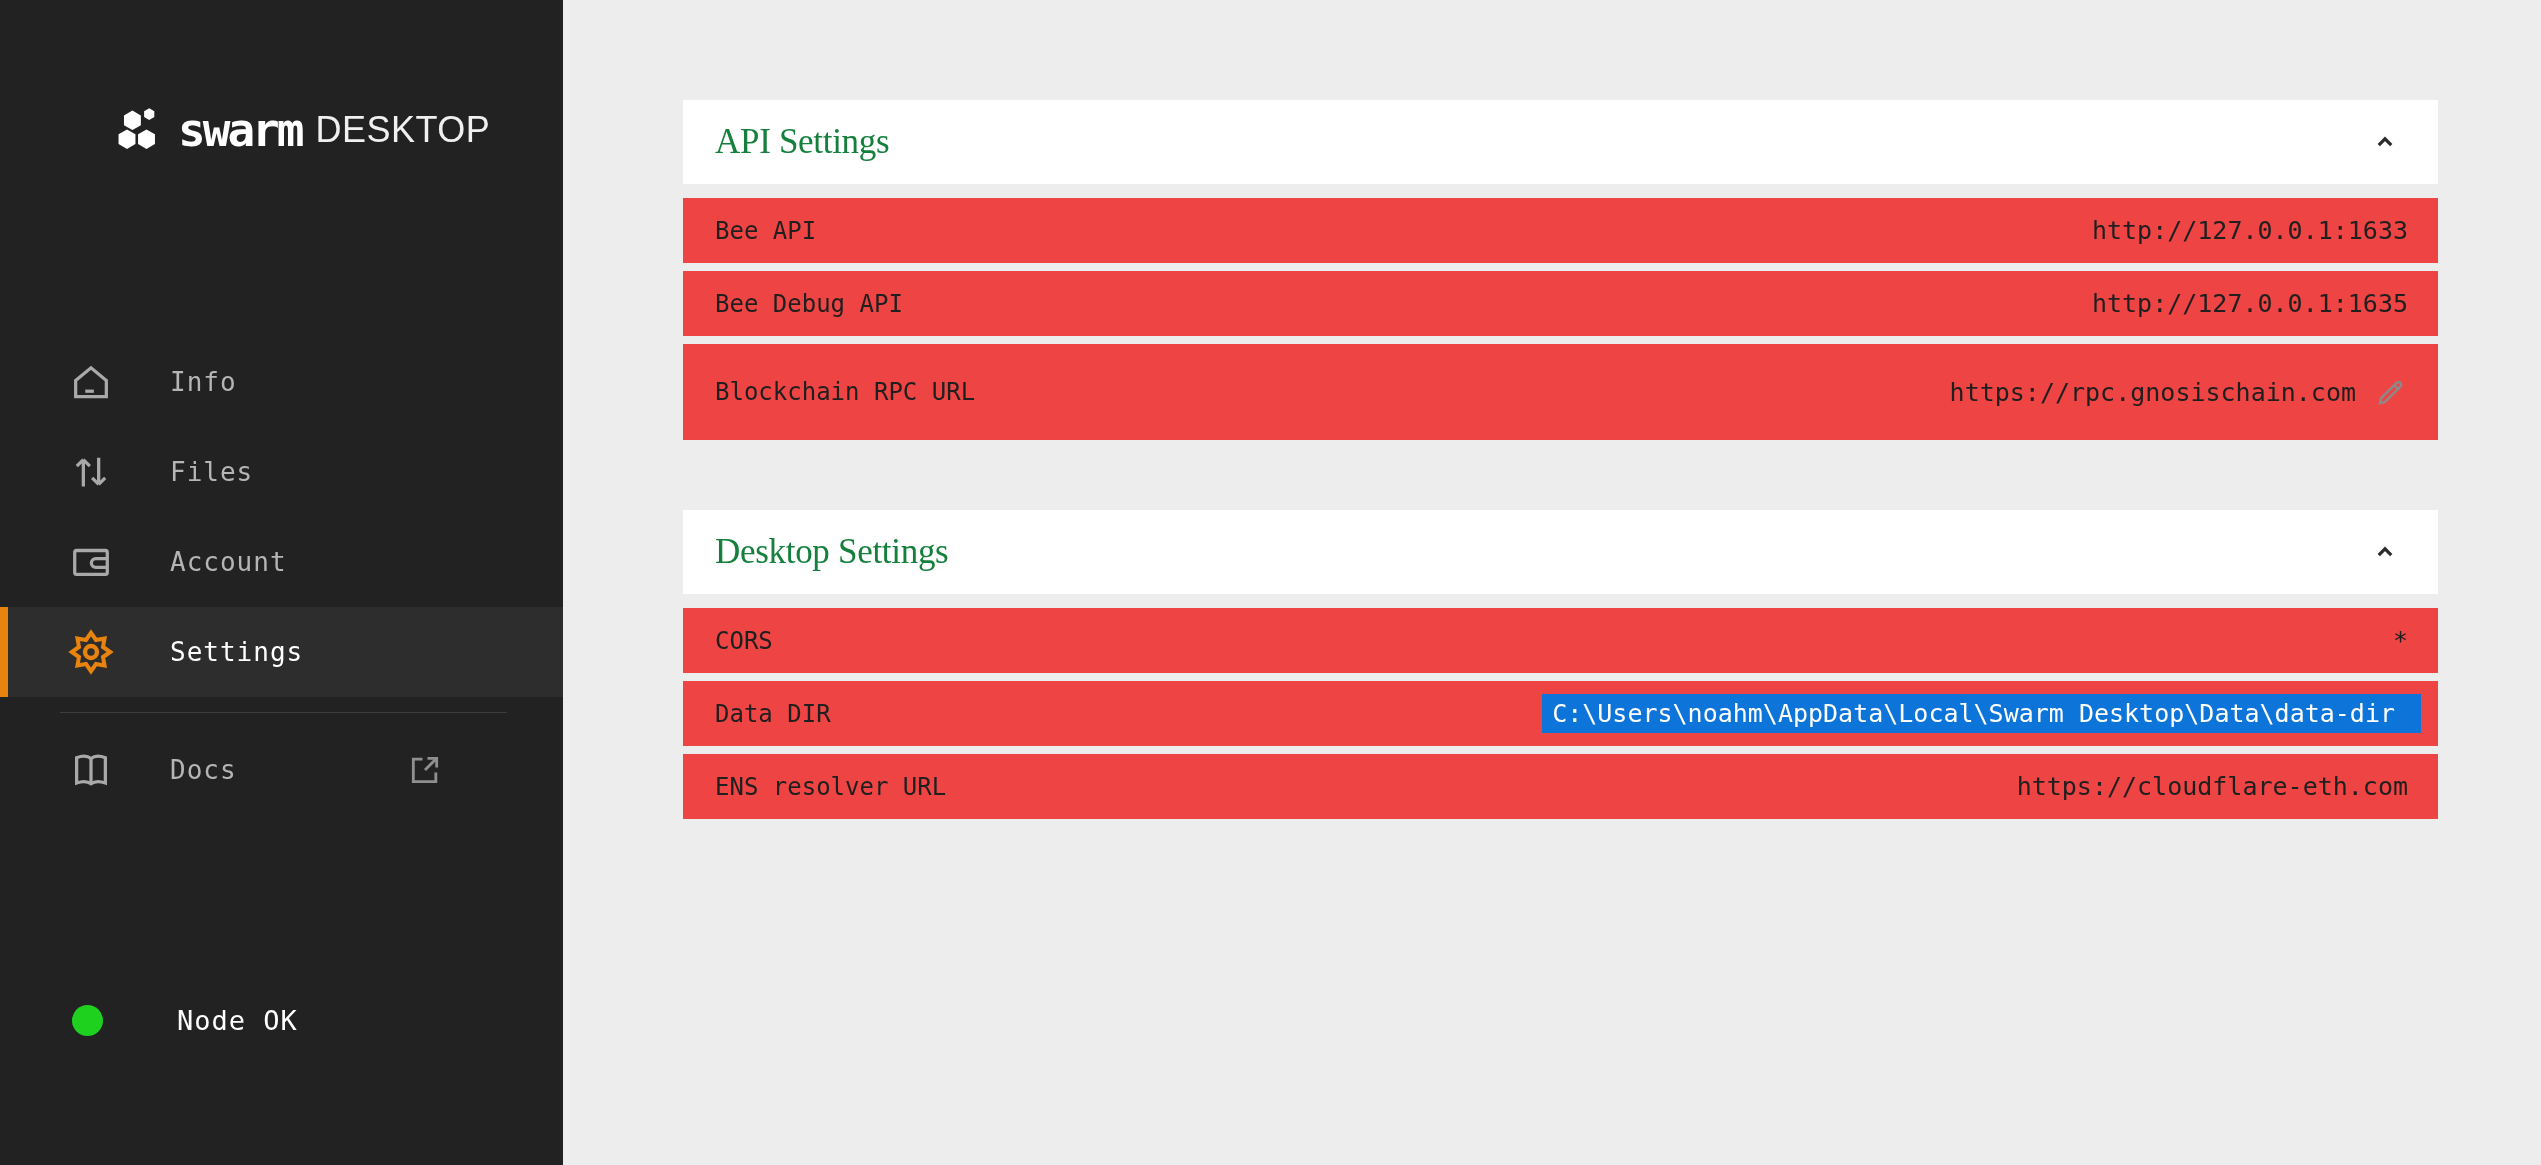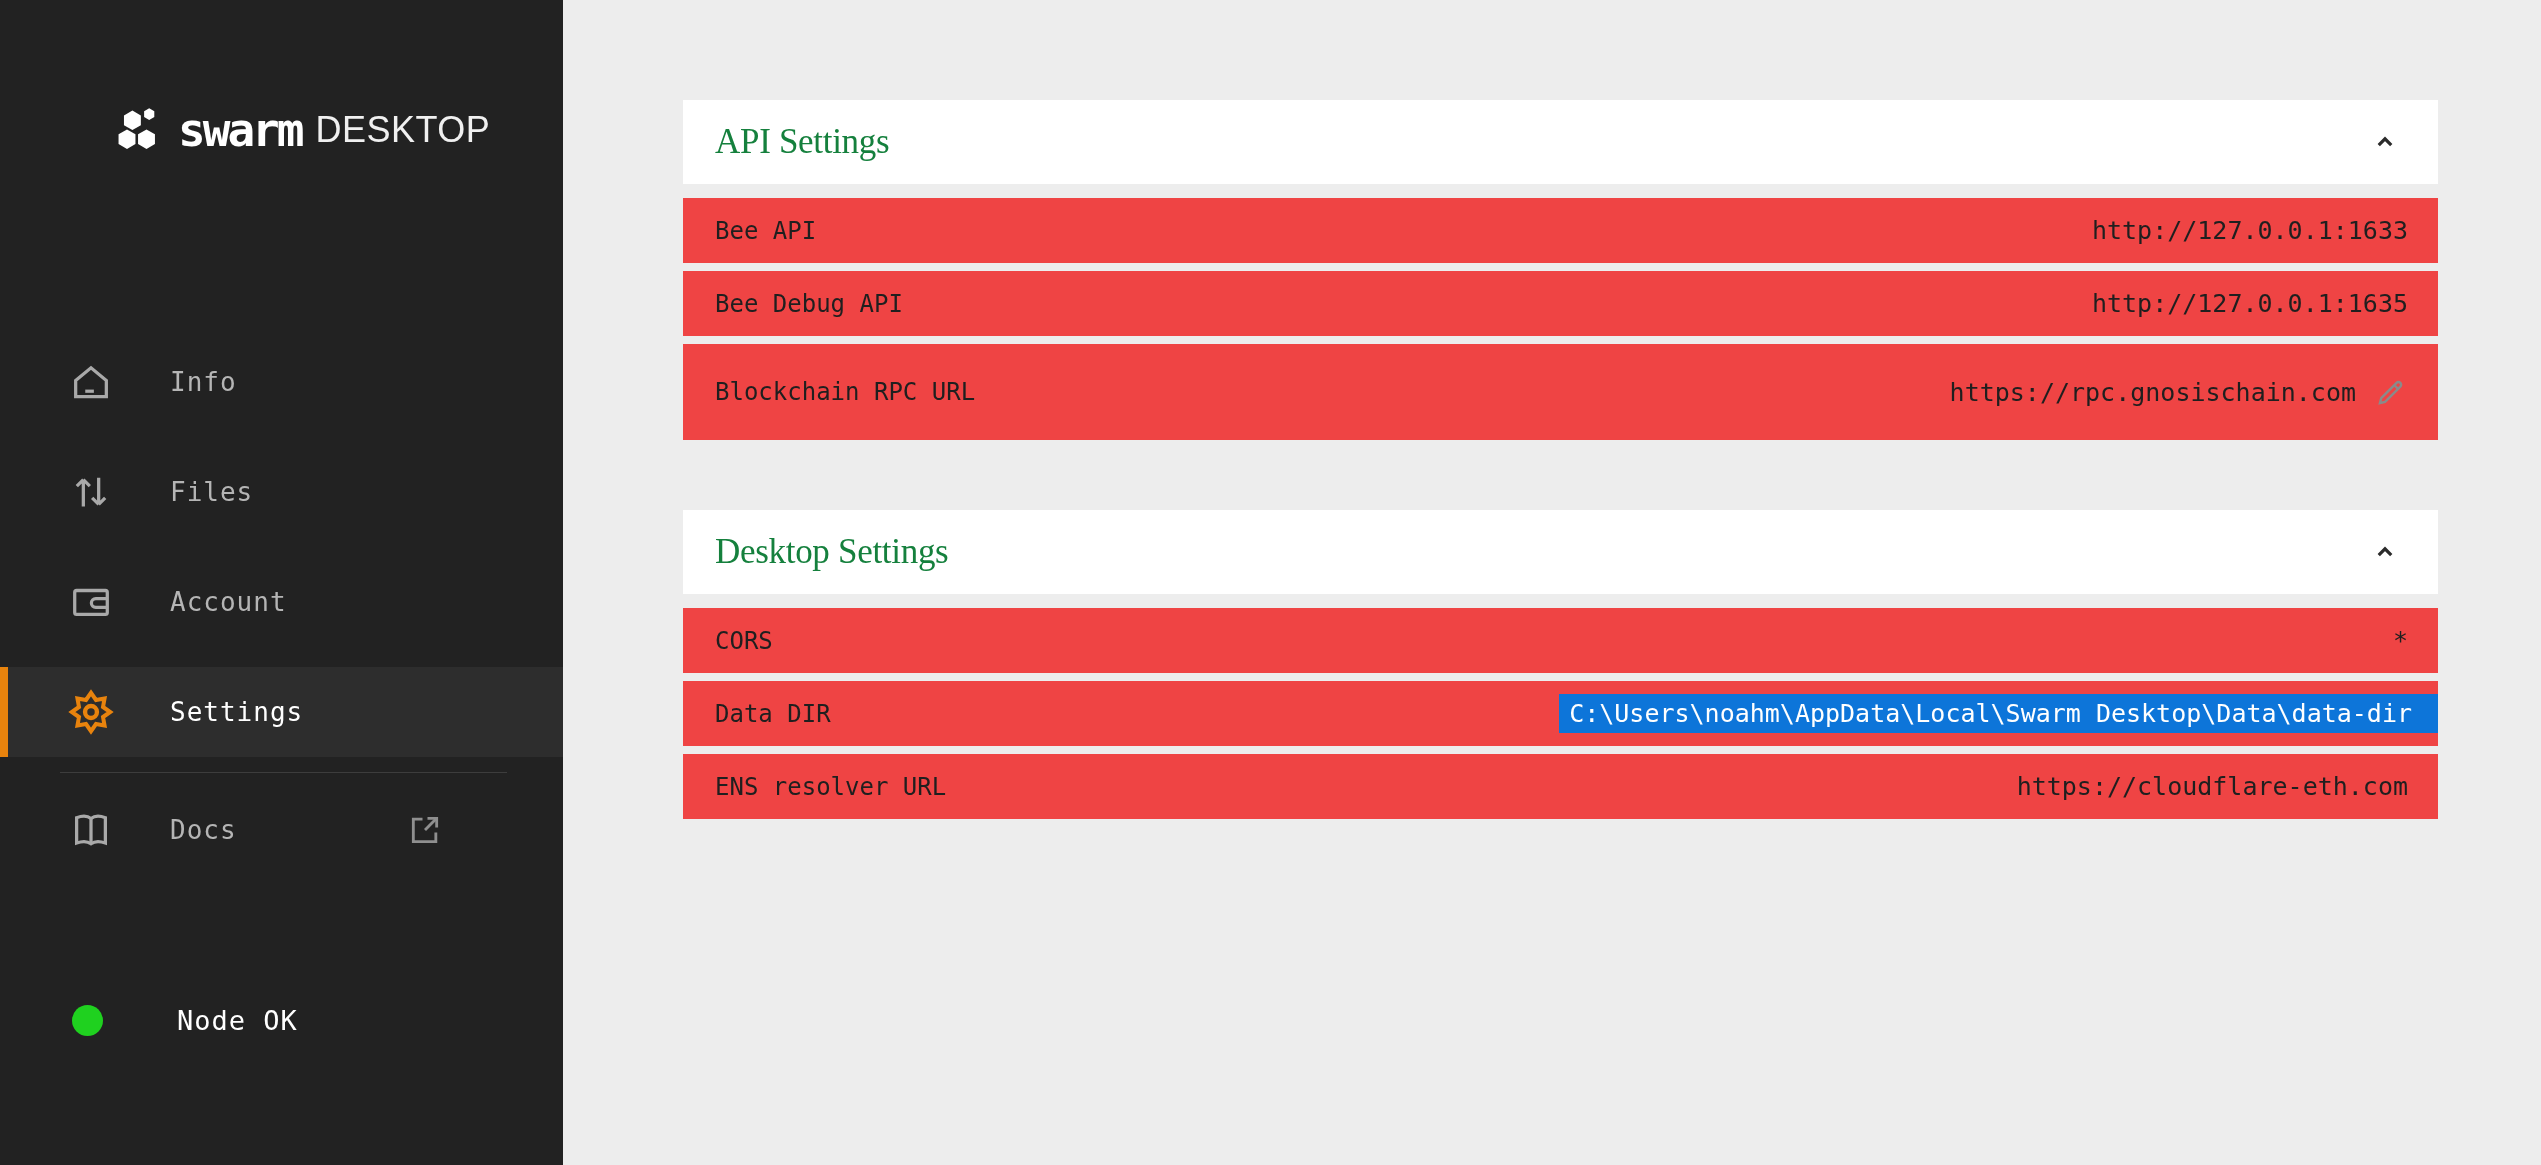--- a/index.html
+++ b/index.html
@@ -27,21 +27,21 @@
   .logo-text-primary {
     color:#ffffff; font-size:46px; font-weight:bold;
     letter-spacing:-3px; margin-left:12px;
     font-family:"DejaVu Sans Mono", monospace;
   }
   .logo-text-secondary {
     color:#f0f0f0; font-size:36px; font-weight:300;
     letter-spacing:0.5px; margin-left:14px;
     font-family:"Liberation Sans", sans-serif;
   }
-  .nav { margin-top:177px; display:flex; flex-direction:column;gap:20px; }
+  .nav { margin-top:177px; display:flex; flex-direction:column; }
   .nav-item {
     height:90px; display:flex; align-items:center;
     padding-left:68px; cursor:pointer;
     color:#b5b5b5; font-size:26px;
   }
   .nav-item .icon { width:46px; height:46px; color:#a9a9a9; flex:0 0 46px; }
   .nav-item .nav-label { margin-left:56px; letter-spacing:1px; }
   .nav-item.active {
     background:#2d2d2d;
     border-left:8px solid #e8830d;
@@ -85,21 +85,21 @@
     letter-spacing:-0.3px;
   }
   .chevron-icon { width:30px; height:30px; color:#2b2b2b; }
   .rows { display:flex; flex-direction:column; gap:8px; margin-top:14px; }
   .row {
     min-height:65px; background:#ef4444;
     display:flex; align-items:center; justify-content:space-between;
     padding:0 30px 0 32px;
   }
   .row.tall { min-height:96px; }
-  .row.flush { padding-right:0; }
+  .row.flush { padding-right:17px; }
   .row-label { font-size:24px; color:#1f1f1f; white-space:nowrap; }
   .row-value { font-size:25px; color:#1f1f1f; white-space:nowrap; }
   .value-wrap { display:flex; align-items:center; }
   .pencil-icon { width:34px; height:34px; color:#8a8a8a; margin-left:18px; cursor:pointer; }
   .row-value.selected {
     background:#0d75d9; color:#ffffff;
     padding:5px 26px 5px 10px;
   }
 </style>
 </head>

